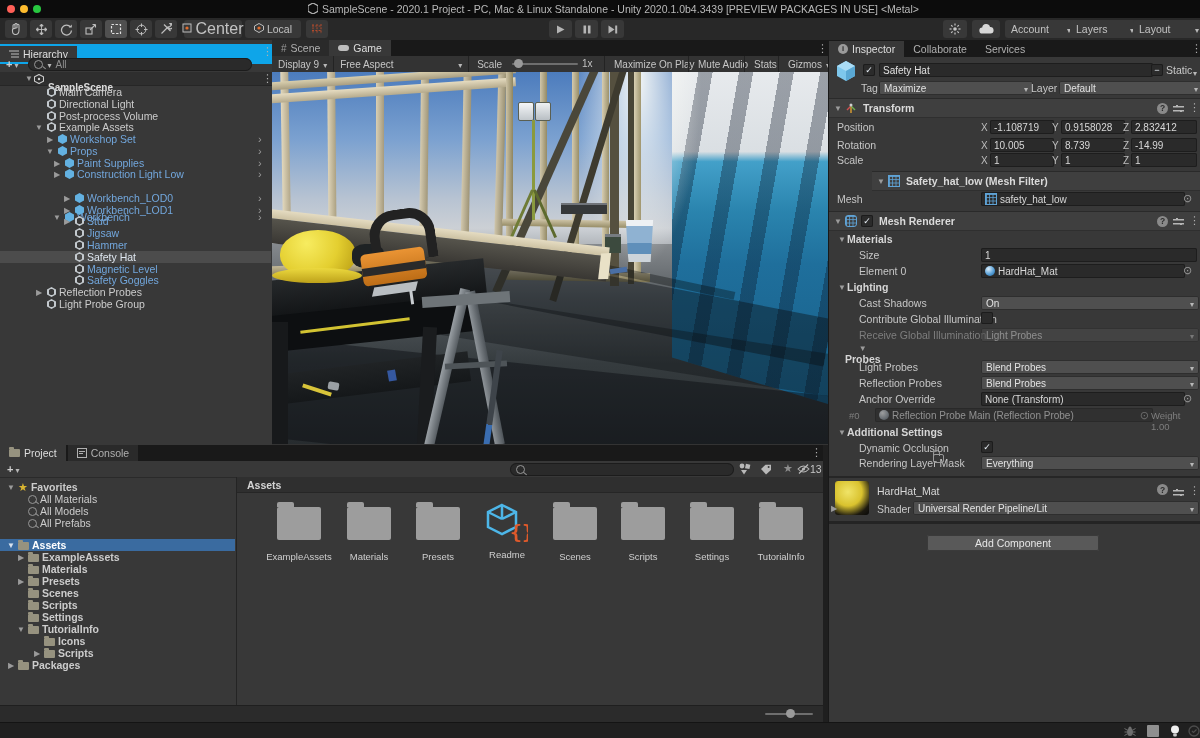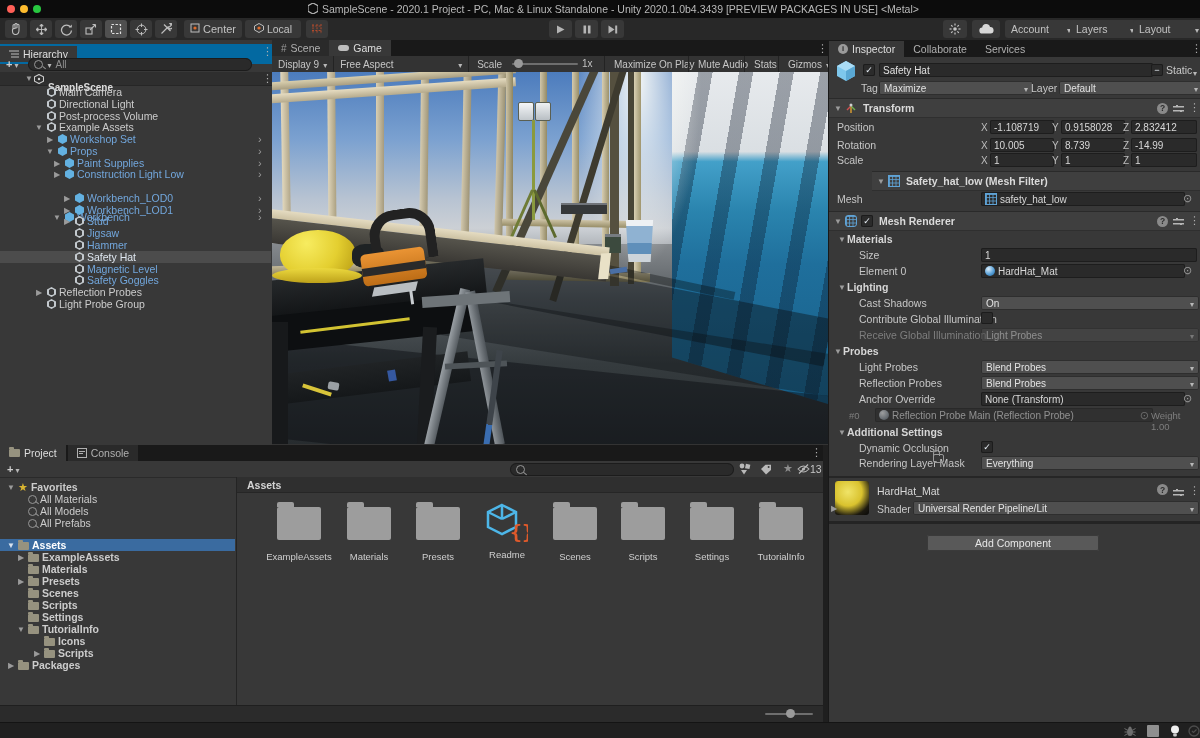--- a/index.html
+++ b/index.html
@@ -124,21 +124,21 @@
           <path d="M1.5 10.5 L8 4 M8 4 a2.6 2.6 0 1 0 2-3.4 l1.4 1.4 -1.6 1.6z" stroke="#bdbdbd" fill="none" stroke-width="1.2"></path>
           <path d="M4 1.5 L10.5 8" stroke="#bdbdbd" stroke-width="1.2"></path>
         </svg>
       </div>
 
     <div class="btn p f" style="left:184px;top:2px;width:58px;height:18px;gap:3px;">
       <span><svg width="10" height="10" viewBox="0 0 10 10">
             <rect x="1" y="1" width="8" height="8" fill="none" stroke="#bdbdbd"></rect>
             <circle cx="5" cy="5" r="1.6" fill="#e06c2c"></circle>
           </svg></span>
-      <span style="font-size:11px;">Center</span>
+      <span style="font-size:16px;">Center</span>
     </div>
     <div class="btn p f" style="left:245px;top:2px;width:56px;height:18px;gap:3px;">
       <span><svg width="10" height="10" viewBox="0 0 10 10">
             <polygon points="5,0.5 9.5,3 9.5,7 5,9.5 0.5,7 0.5,3" fill="none" stroke="#bdbdbd"></polygon>
             <circle cx="5" cy="5" r="1.6" fill="#e06c2c"></circle>
           </svg></span>
       <span style="font-size:10.5px;">Local</span>
     </div>
     <div class="btn p" style="left:306px;top:2px;width:22px;height:18px;">
         <svg width="12" height="12" viewBox="0 0 12 12">
@@ -192,21 +192,21 @@
         <span style="font-size:10.5px;">Layers</span>
         <span class="car"></span>
       </div>
     <div class="btn p f" style="left:1133px;top:2px;width:60px;height:18px;padding:0 6px;justify-content:space-between;">
         <span style="font-size:10.5px;">Layout</span>
         <span class="car"></span>
       </div>
   </div>
 
   <div class="p" style="left:0;top:40px;width:272px;height:405px;background:#383838;border-right:1px solid #191919;">
-    <div class="p f" style="left:0;top:4px;width:272px;height:20px;background:#0369a1;">
+    <div class="p f" style="left:0;top:4px;width:272px;height:20px;background:#0ea5e9;">
       <div class="tab on">
         <svg width="10" height="8" viewBox="0 0 10 8">
             <path d="M0 1 H10 M2 4 H10 M2 7 H10" stroke="#bdbdbd"></path>
           </svg>
         <span>Hierarchy</span>
       </div>
       <span class="lock p" style="left:247px;top:5px;"></span>
       <span class="keb p" style="left:262px;top:1px;"></span>
     </div>
     <div class="p f" style="left:0;top:16px;width:272px;height:16px;gap:2px;">
@@ -680,21 +680,21 @@
         <span>Contribute Global Illumination</span>
       </div>
     <span class="cb p" style="left:152px;top:272px;"></span>
     <div class="irow dim" style="left:30px;top:288px;">
         <span>Receive Global Illumination</span>
       </div>
     <div class="dd p" style="left:152px;top:288px;width:208px;opacity:0.5;">
         <span>Light Probes</span>
         <span class="car"></span>
       </div>
-    <div class="irow bold" style="left:4px;top:304px;color:#d6d6d6;">
+    <div class="irow bold" style="left:16px;top:304px;color:#d6d6d6;flex-direction:column;">
         <span class="fo open"></span>
         <span>Probes</span>
       </div>
     <div class="irow" style="left:30px;top:320px;">
         <span>Light Probes</span>
       </div>
     <div class="dd p" style="left:152px;top:320px;width:208px;">
         <span>Blend Probes</span>
         <span class="car"></span>
       </div>

